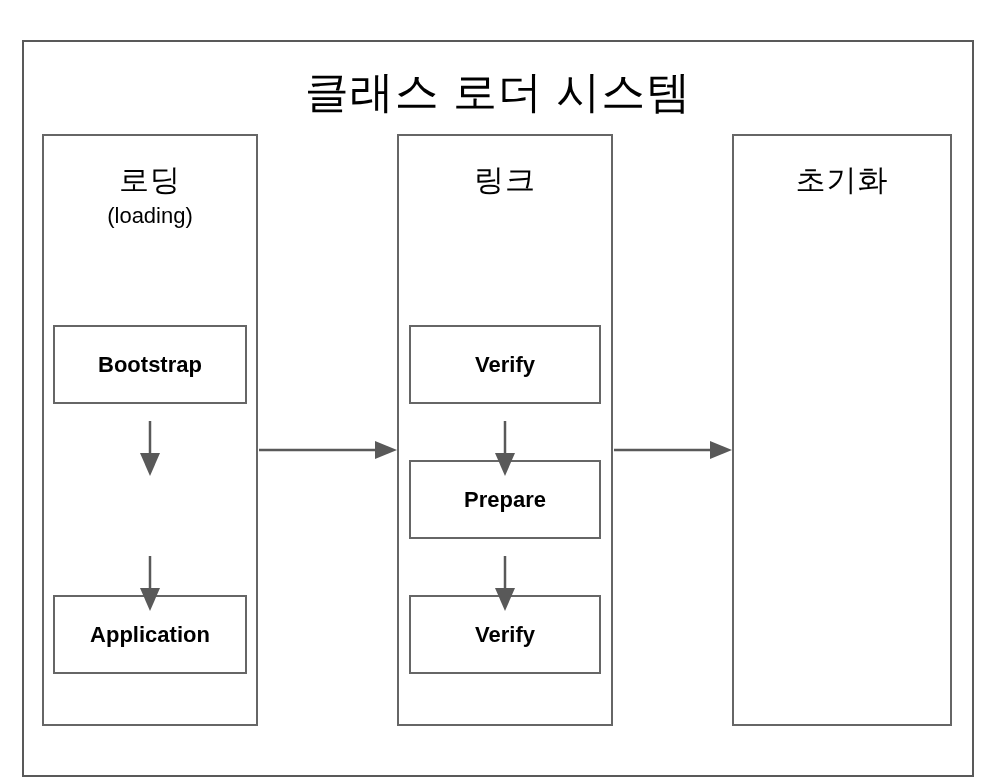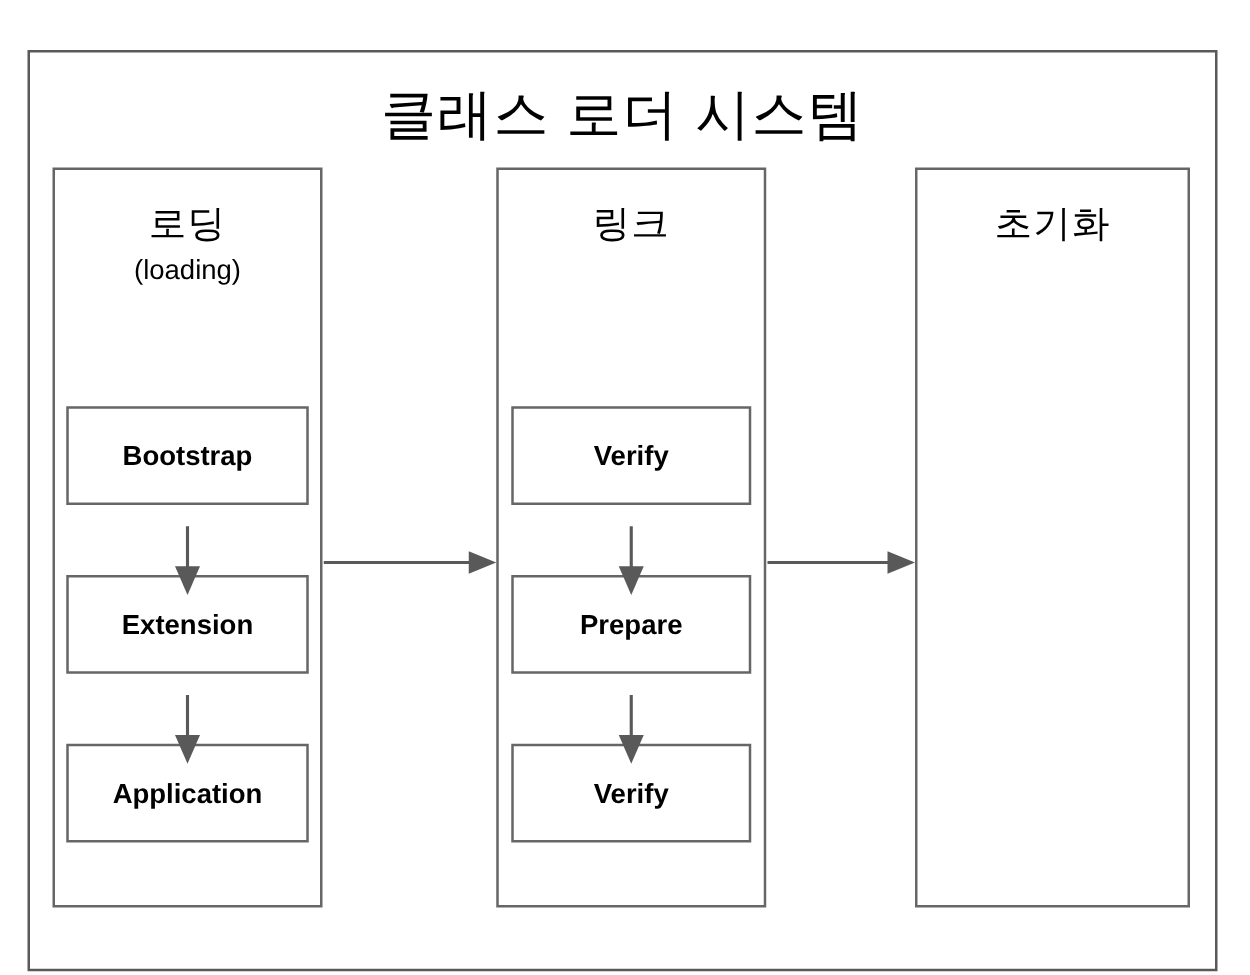--- a/index.html
+++ b/index.html
@@ -102,21 +102,20 @@
   <div class="frame"></div>
 
   <div class="title">클래스 로더 시스템</div>
 
   <div class="stage col-0">
     <div class="stage-header">
       <div class="stage-title-ko">로딩</div>
       <div class="stage-title-en">(loading)</div>
     </div>
     <div class="step row-0">Bootstrap</div>
-    <div class="step row-1">Extension</div>
     <div class="step row-2">Application</div>
   </div>
 
   <div class="stage col-1">
     <div class="stage-header">
       <div class="stage-title-ko">링크</div>
     </div>
     <div class="step row-0">Verify</div>
     <div class="step row-1">Prepare</div>
     <div class="step row-2">Verify</div>

